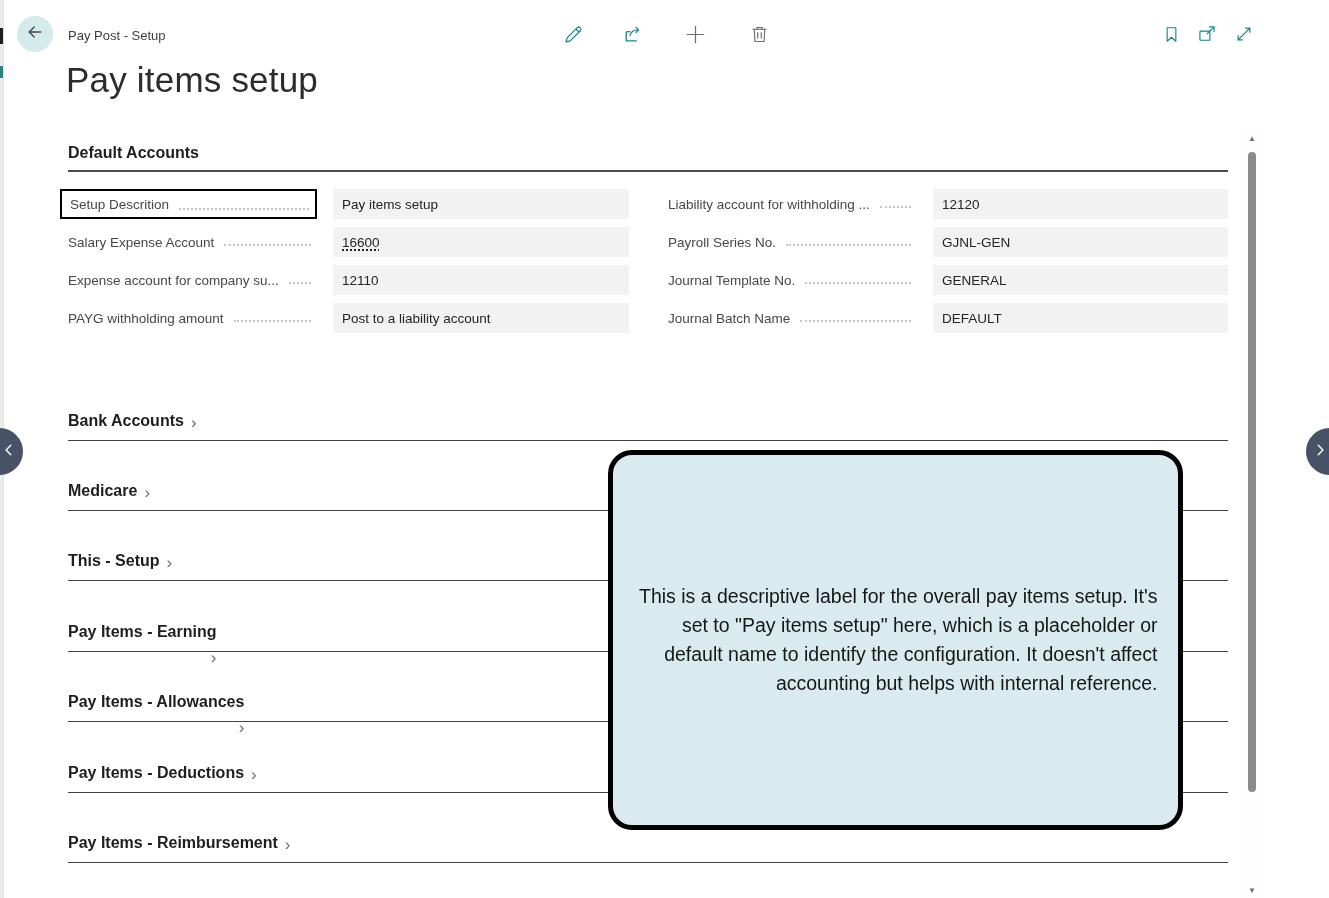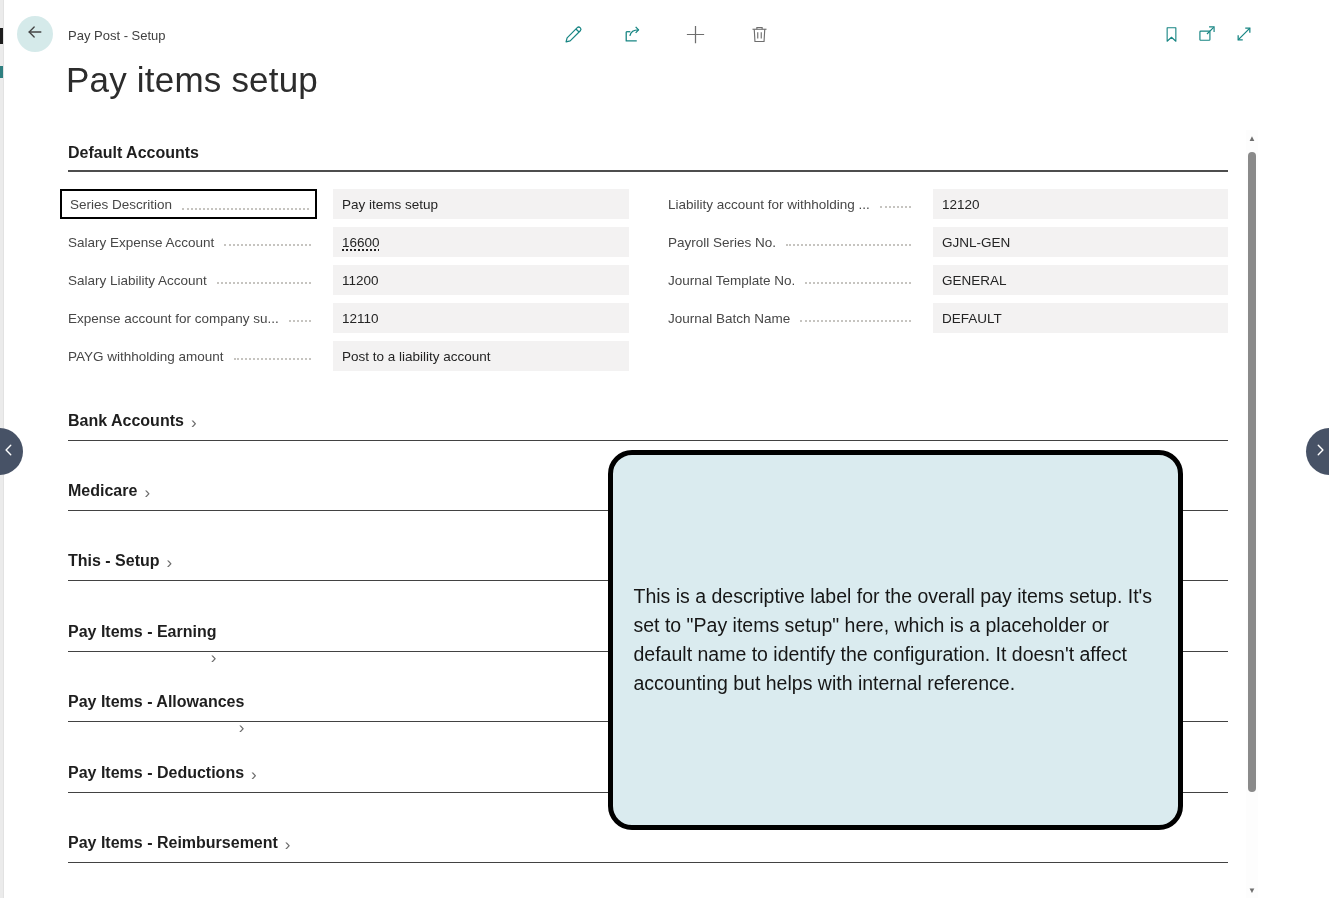--- a/index.html
+++ b/index.html
@@ -39,21 +39,21 @@
   .flabel.focused { border:2px solid #000; }
   .leader { flex:1; height:19px; border-bottom:2px dotted #c6c4c0; align-self:flex-start; margin:0 6px 0 10px; min-width:8px; }
   .fvalue { flex:none; width:296px; height:30px; background:#f3f2f2; display:flex; align-items:center;
     padding-left:9px; font-size:13.5px; color:#242424; cursor:text; }
   .fcol.right .fvalue { width:295px; }
   .fvalue.link { text-decoration:underline dotted 1.5px; text-underline-offset:3px; cursor:pointer; }
 
   
   .tooltip { position:absolute; left:608px; top:450px; width:575px; height:380px; background:#daebef;
     border:5px solid #000; border-radius:24px; display:flex; align-items:center; justify-content:center; z-index:5; }
-  .tooltip p { width:524px; margin:0; font-size:19.5px; line-height:29px; color:#161616; text-align:left; }
+  .tooltip p { width:524px; margin:0; font-size:19.5px; line-height:29px; color:#161616; text-align:right; }
 
   
   .nav-btn { position:absolute; width:47px; height:47px; border-radius:50%; background:#475266; z-index:6;
     display:flex; align-items:center; cursor:pointer; }
   .nav-prev { left:-24px; top:428px; justify-content:flex-end; padding-right:7px; }
   .nav-next { left:1306px; top:428px; justify-content:flex-start; padding-left:7px; }
 
   
   .scrollbar { position:absolute; left:1246px; top:130px; width:12px; height:768px; background:#fdfdfd; }
   .scroll-up, .scroll-down { position:absolute; left:0; width:12px; text-align:center; font-size:8px; color:#6f6f6f; cursor:pointer; line-height:10px; }
@@ -157,38 +157,31 @@
 <div class="page-title">Pay items setup</div>
 
 <div class="sect-head" style="top:144px;">
   <span>Default Accounts</span>
 </div>
 <div class="rule" style="top:170px;"></div>
 
 <div class="fcol left">
   <div class="frow">
     <div class="flabel focused">
-      <span class="txt">Series Descrition</span>
+      <span class="txt">Setup Descrition</span>
       <span class="leader"></span>
     </div>
     <div class="fvalue">Pay items setup</div>
   </div>
   <div class="frow">
     <div class="flabel">
       <span class="txt">Salary Expense Account</span>
       <span class="leader"></span>
     </div>
     <div class="fvalue link">16600</div>
-  </div>
-  <div class="frow">
-    <div class="flabel">
-      <span class="txt">Salary Liability Account</span>
-      <span class="leader"></span>
-    </div>
-    <div class="fvalue">11200</div>
   </div>
   <div class="frow">
     <div class="flabel">
       <span class="txt">Expense account for company su...</span>
       <span class="leader"></span>
     </div>
     <div class="fvalue">12110</div>
   </div>
   <div class="frow">
     <div class="flabel">

